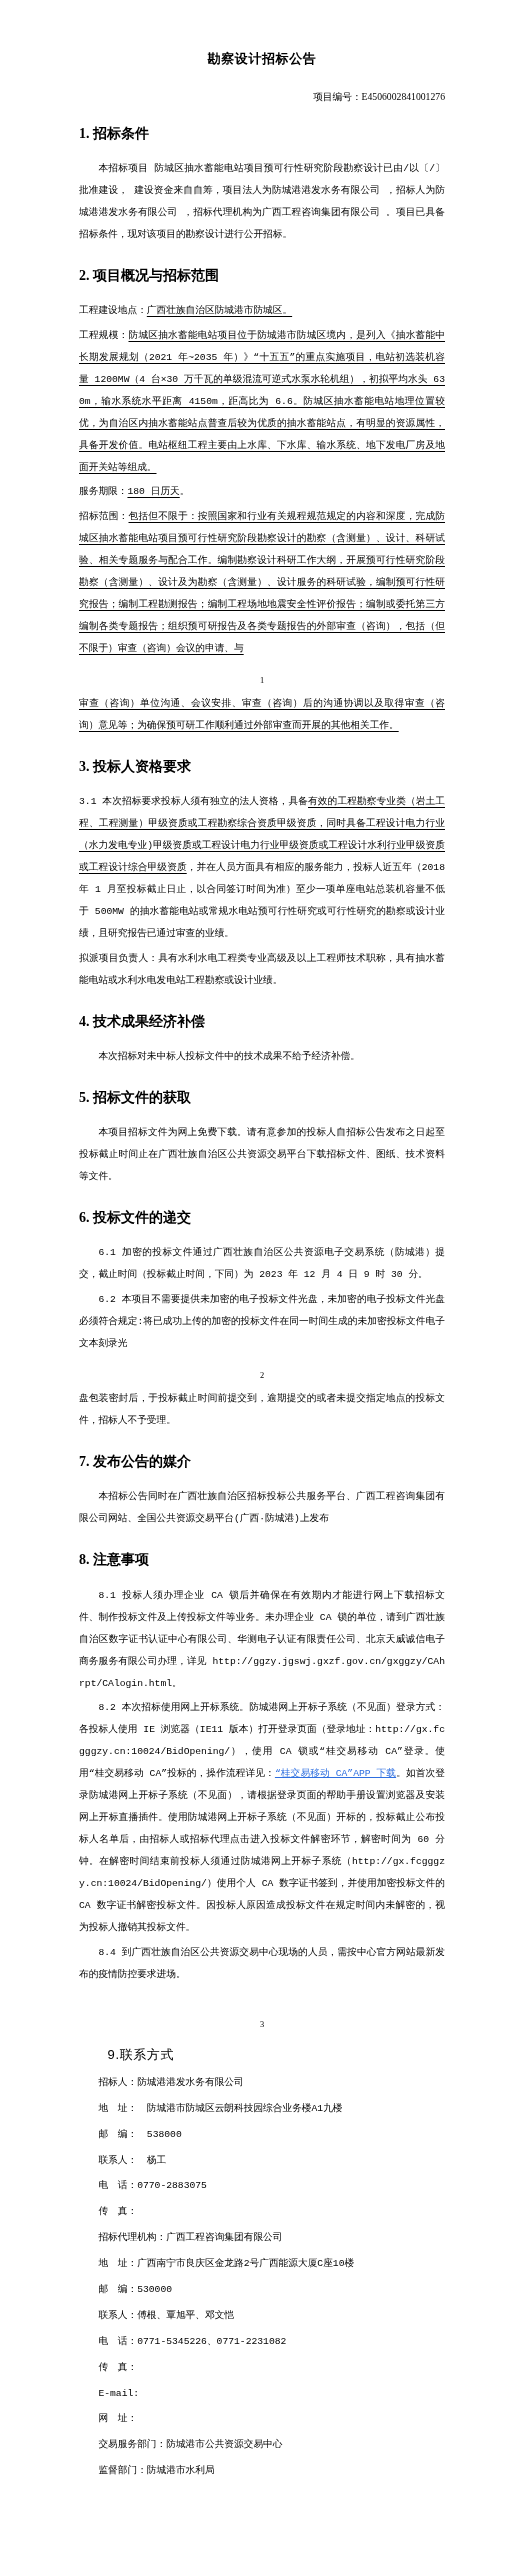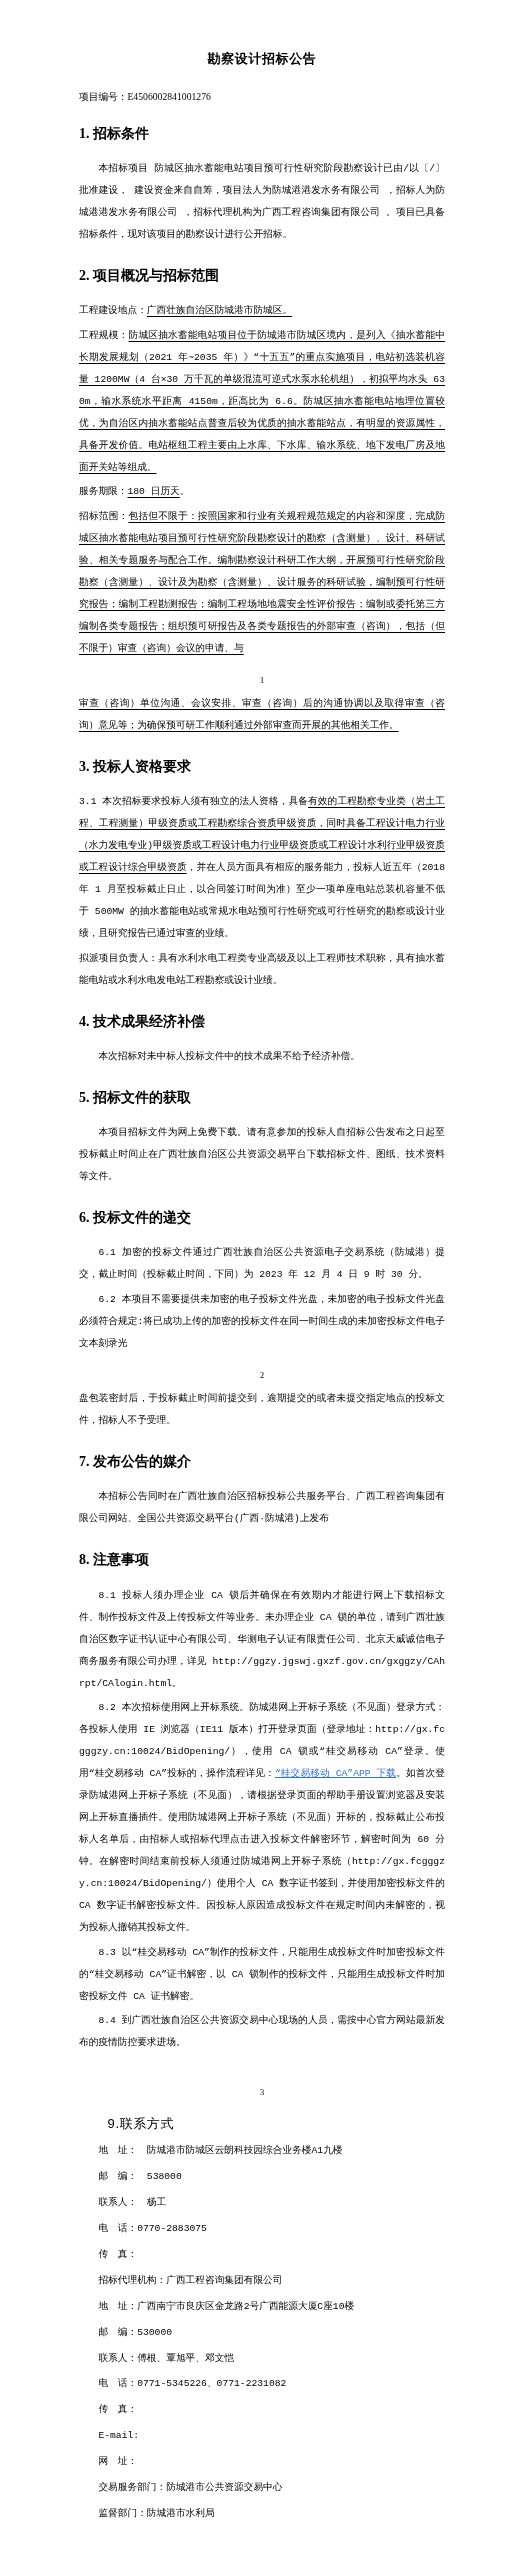--- a/index.html
+++ b/index.html
@@ -14,21 +14,21 @@
     font-family: "Liberation Serif", "DejaVu Serif", serif;
   }
   .doc-title {
     font-size: 13px; font-weight: bold; text-align: center;
     letter-spacing: 0.6px; margin: 0 0 32px 0;
   }
   .doc-subtitle {
     font-size: 13px; font-weight: bold; text-align: center;
     letter-spacing: 0.6px; margin: 0 0 23px 0;
   }
-  .projno { font-size: 9.7px; text-align: left; margin: 0 0 10.3px 0; }
+  .projno { font-size: 9.7px; text-align: right; margin: 0 0 10.3px 0; }
   .h {
     font-size: 14px; font-weight: bold;
     margin: 20.6px 0 15.5px 0;
   }
   .h9 {
     font-family: "Liberation Sans", "DejaVu Sans", sans-serif;
     font-size: 13px; font-weight: normal; letter-spacing: 0.6px;
     margin: 15.5px 0 7.7px 2.2em;
   }
   .para {
@@ -68,24 +68,24 @@
       <div class="h">6. 投标文件的递交</div>
       <div class="para indent"><span class="">6.1 加密的投标文件通过广西壮族自治区公共资源电子交易系统（防城港）提交，截止时间（投标截止时间，下同）为 2023 年 12 月 4 日 9 时 30 分。</span></div>
       <div class="para indent"><span class="">6.2 本项目不需要提供未加密的电子投标文件光盘，未加密的电子投标文件光盘必须符合规定:将已成功上传的加密的投标文件在同一时间生成的未加密投标文件电子文本刻录光</span></div>
       <div class="pageno">2</div>
       <div class="para"><span class="">盘包装密封后，于投标截止时间前提交到，逾期提交的或者未提交指定地点的投标文件，招标人不予受理。</span></div>
       <div class="h">7. 发布公告的媒介</div>
       <div class="para indent"><span class="">本招标公告同时在广西壮族自治区招标投标公共服务平台、广西工程咨询集团有限公司网站、全国公共资源交易平台(广西·防城港)上发布</span></div>
       <div class="h">8. 注意事项</div>
       <div class="para indent"><span class="">8.1 投标人须办理企业 CA 锁后并确保在有效期内才能进行网上下载招标文件、制作投标文件及上传投标文件等业务。未办理企业 CA 锁的单位，请到广西壮族自治区数字证书认证中心有限公司、华测电子认证有限责任公司、北京天威诚信电子商务服务有限公司办理，详见 http://ggzy.jgswj.gxzf.gov.cn/gxggzy/CAhrpt/CAlogin.html。</span></div>
       <div class="para indent"><span class="">8.2 本次招标使用网上开标系统。防城港网上开标子系统（不见面）登录方式：各投标人使用 IE 浏览器（IE11 版本）打开登录页面（登录地址：http://gx.fcgggzy.cn:10024/BidOpening/），使用 CA 锁或“桂交易移动 CA”登录。使用“桂交易移动 CA”投标的，操作流程详见：</span><a class="link" style="color: rgb(46, 111, 224);">“桂交易移动 CA”APP 下载</a><span class="">。如首次登录防城港网上开标子系统（不见面），请根据登录页面的帮助手册设置浏览器及安装网上开标直播插件。使用防城港网上开标子系统（不见面）开标的，投标截止公布投标人名单后，由招标人或招标代理点击进入投标文件解密环节，解密时间为 60 分钟。在解密时间结束前投标人须通过防城港网上开标子系统（http://gx.fcgggzy.cn:10024/BidOpening/）使用个人 CA 数字证书签到，并使用加密投标文件的 CA 数字证书解密投标文件。因投标人原因造成投标文件在规定时间内未解密的，视为投标人撤销其投标文件。</span></div>
-      <div class="para indent"><span class="">8.3 以“桂交易移动 CA”制作的投标文件，只能用生成投标文件时加密投标文件的“桂交易移动 CA”证书解密，以 CA 锁制作的投标文件，只能用生成投标文件时加密投标文件 CA 证书解密。</span></div>
       <div class="para indent"><span class="">8.4 到广西壮族自治区公共资源交易中心现场的人员，需按中心官方网站最新发布的疫情防控要求进场。</span></div>
       <div class="pageno mt-lg">3</div>
       <div class="h9">9.联系方式</div>
+      <div class="para contact"><span class="">招标人：防城港港发水务有限公司</span></div>
       <div class="para contact"><span class="">地　址：　防城港市防城区云朗科技园综合业务楼A1九楼</span></div>
       <div class="para contact"><span class="">邮　编：　538000</span></div>
       <div class="para contact"><span class="">联系人：　杨工</span></div>
       <div class="para contact"><span class="">电　话：0770-2883075</span></div>
       <div class="para contact"><span class="">传　真：</span></div>
       <div class="para contact"><span class="">招标代理机构：广西工程咨询集团有限公司</span></div>
       <div class="para contact"><span class="">地　址：广西南宁市良庆区金龙路2号广西能源大厦C座10楼</span></div>
       <div class="para contact"><span class="">邮　编：530000</span></div>
       <div class="para contact"><span class="">联系人：傅根、覃旭平、邓文恺</span></div>
       <div class="para contact"><span class="">电　话：0771-5345226、0771-2231082</span></div>

